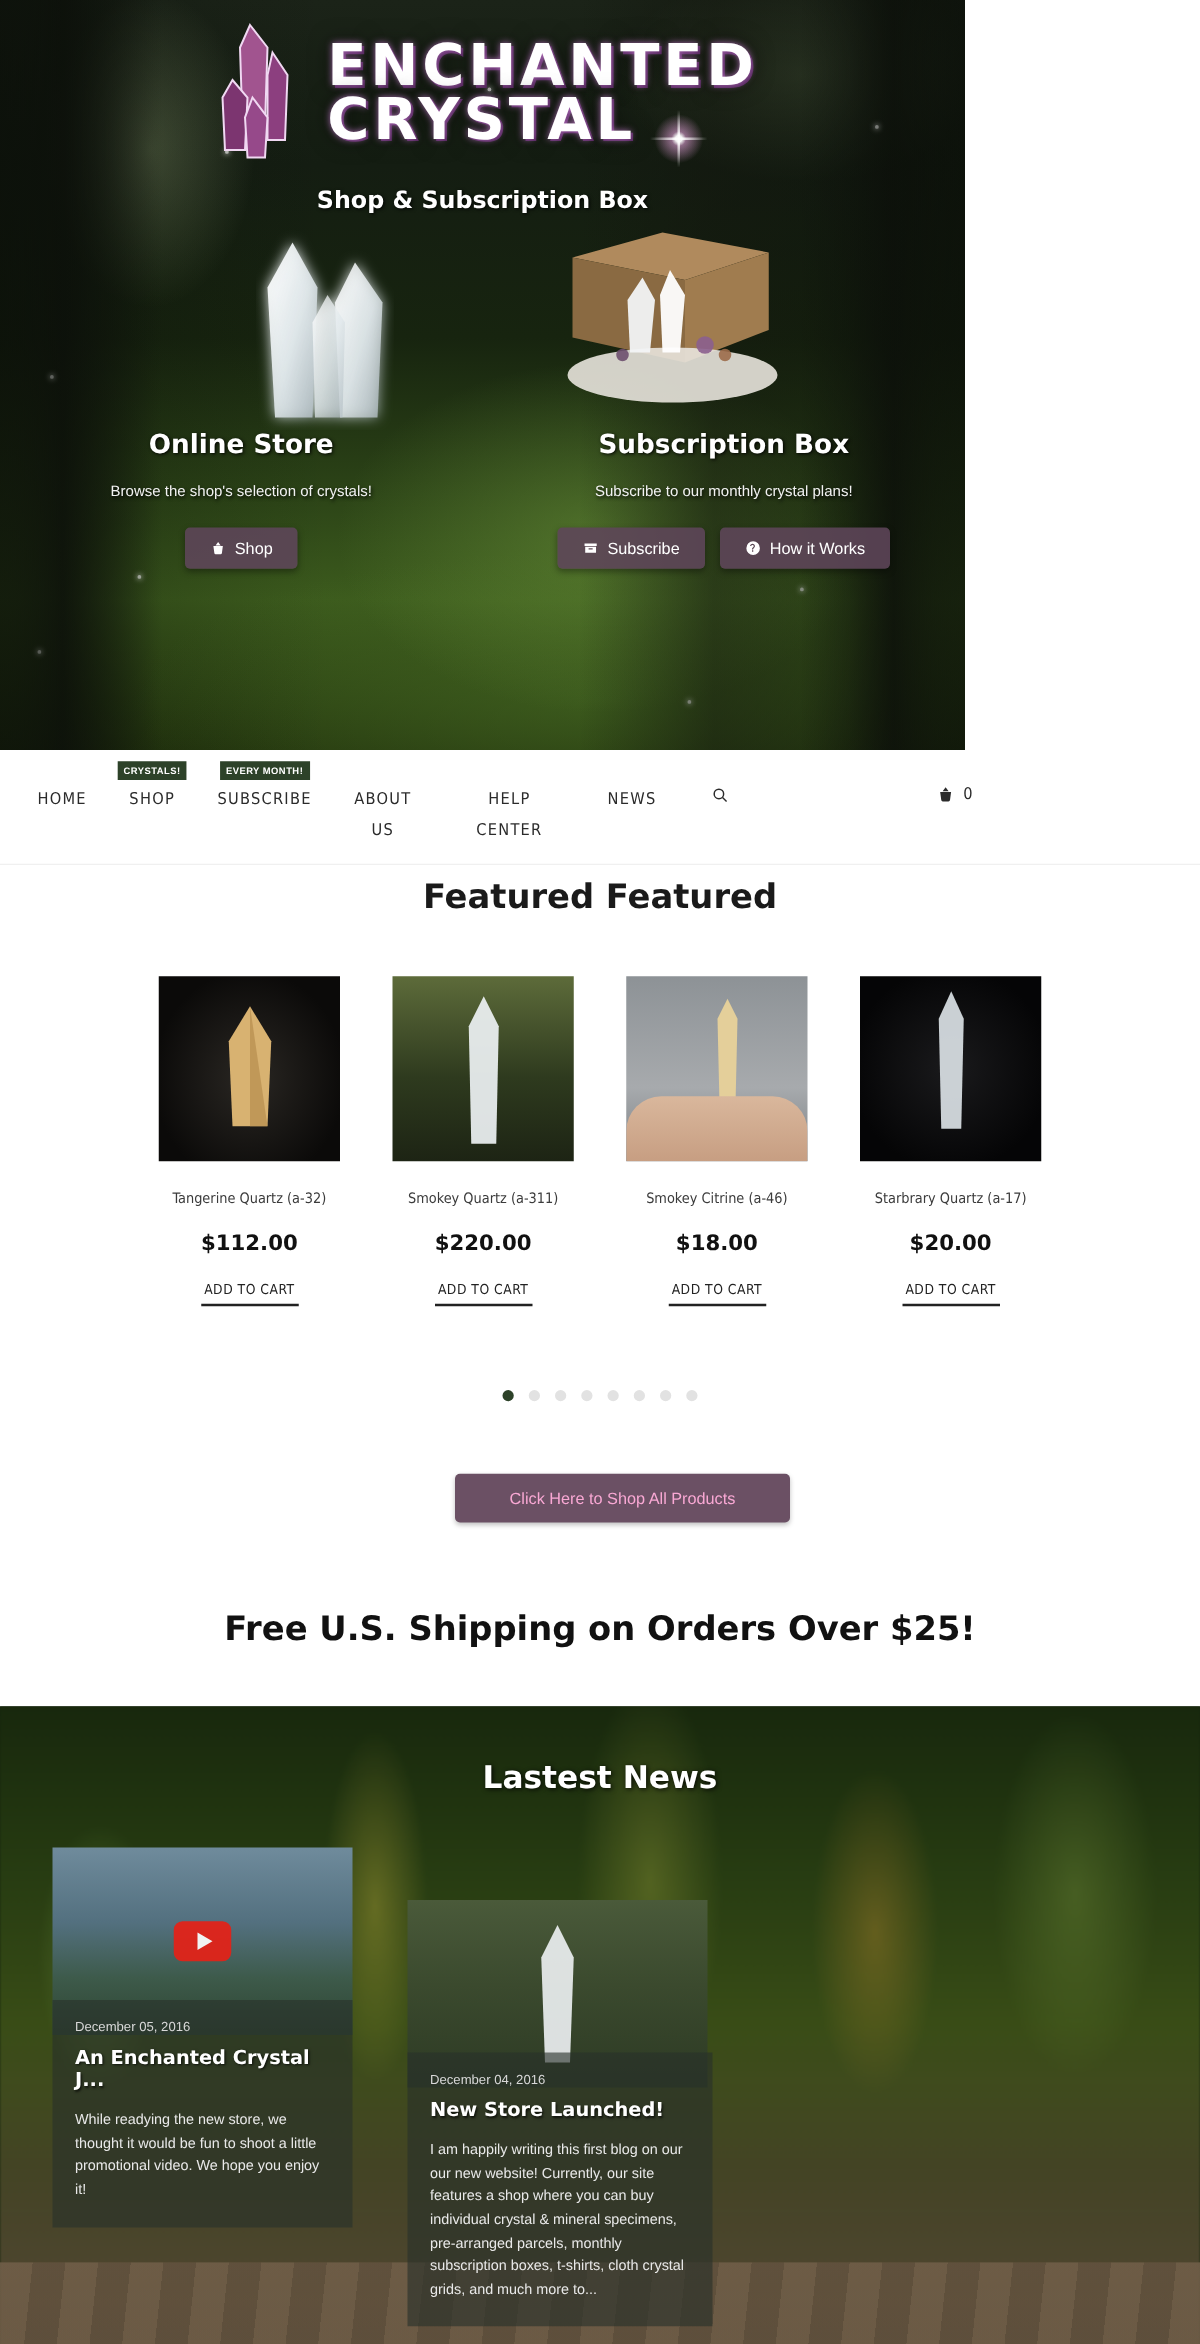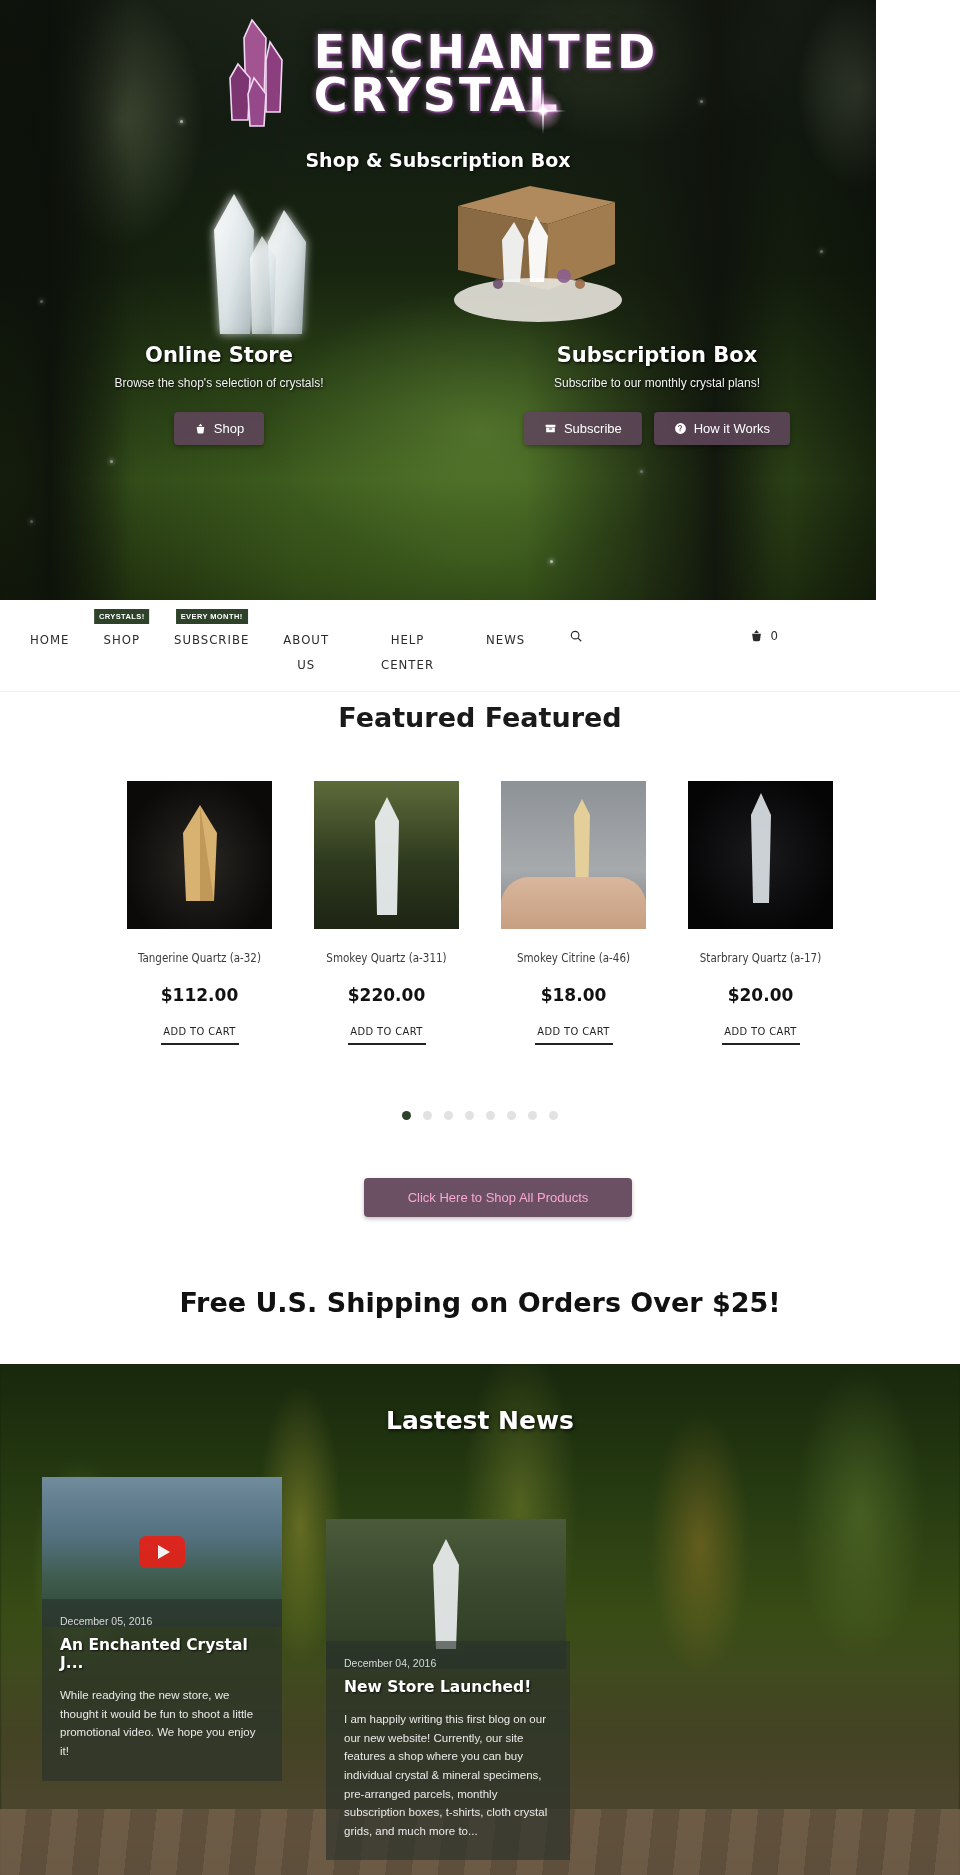--- a/index.html
+++ b/index.html
@@ -8,21 +8,21 @@
   body {
     font-family:"Liberation Sans", sans-serif;
     background:#ffffff;
     width:960px;
     overflow-x:hidden;
   }
 
   
   .hero {
     position:relative;
-    width:876px;
+    width:772px;
     height:600px;
     overflow:hidden;
     background:#404040;
   }
   .hero-bg {
     position:absolute; inset:0;
     background:
       radial-gradient(ellipse 120px 180px at 120px 120px, rgba(190,210,150,.30), transparent 70%),
       radial-gradient(ellipse 90px 140px at 860px 90px, rgba(210,225,185,.40), transparent 70%),
       radial-gradient(ellipse 200px 120px at 640px 60px, rgba(150,175,120,.22), transparent 72%),
@@ -80,21 +80,21 @@
   }
 
   .hero-cols { display:flex; margin-top:172px; }
   .hero-col { flex:1; text-align:center; }
   .hero-col-title {
     font-family:"DejaVu Sans", sans-serif;
     font-size:21px; font-weight:bold; color:#fff;
     text-shadow:1px 1px 3px rgba(0,0,0,.95);
   }
   .hero-col-sub {
-    margin-top:9px;
+    margin-top:19px;
     font-size:12px; color:#f2f2f2;
     text-shadow:1px 1px 3px rgba(0,0,0,.95);
   }
   .hero-btn-row { margin-top:22px; display:flex; justify-content:center; gap:12px; }
   .hero-btn {
     display:inline-flex; align-items:center; gap:7px;
     background:rgba(94,70,90,.88);
     color:#fff; font-size:13px;
     padding:9px 20px; border-radius:4px;
     border:none; cursor:pointer;

